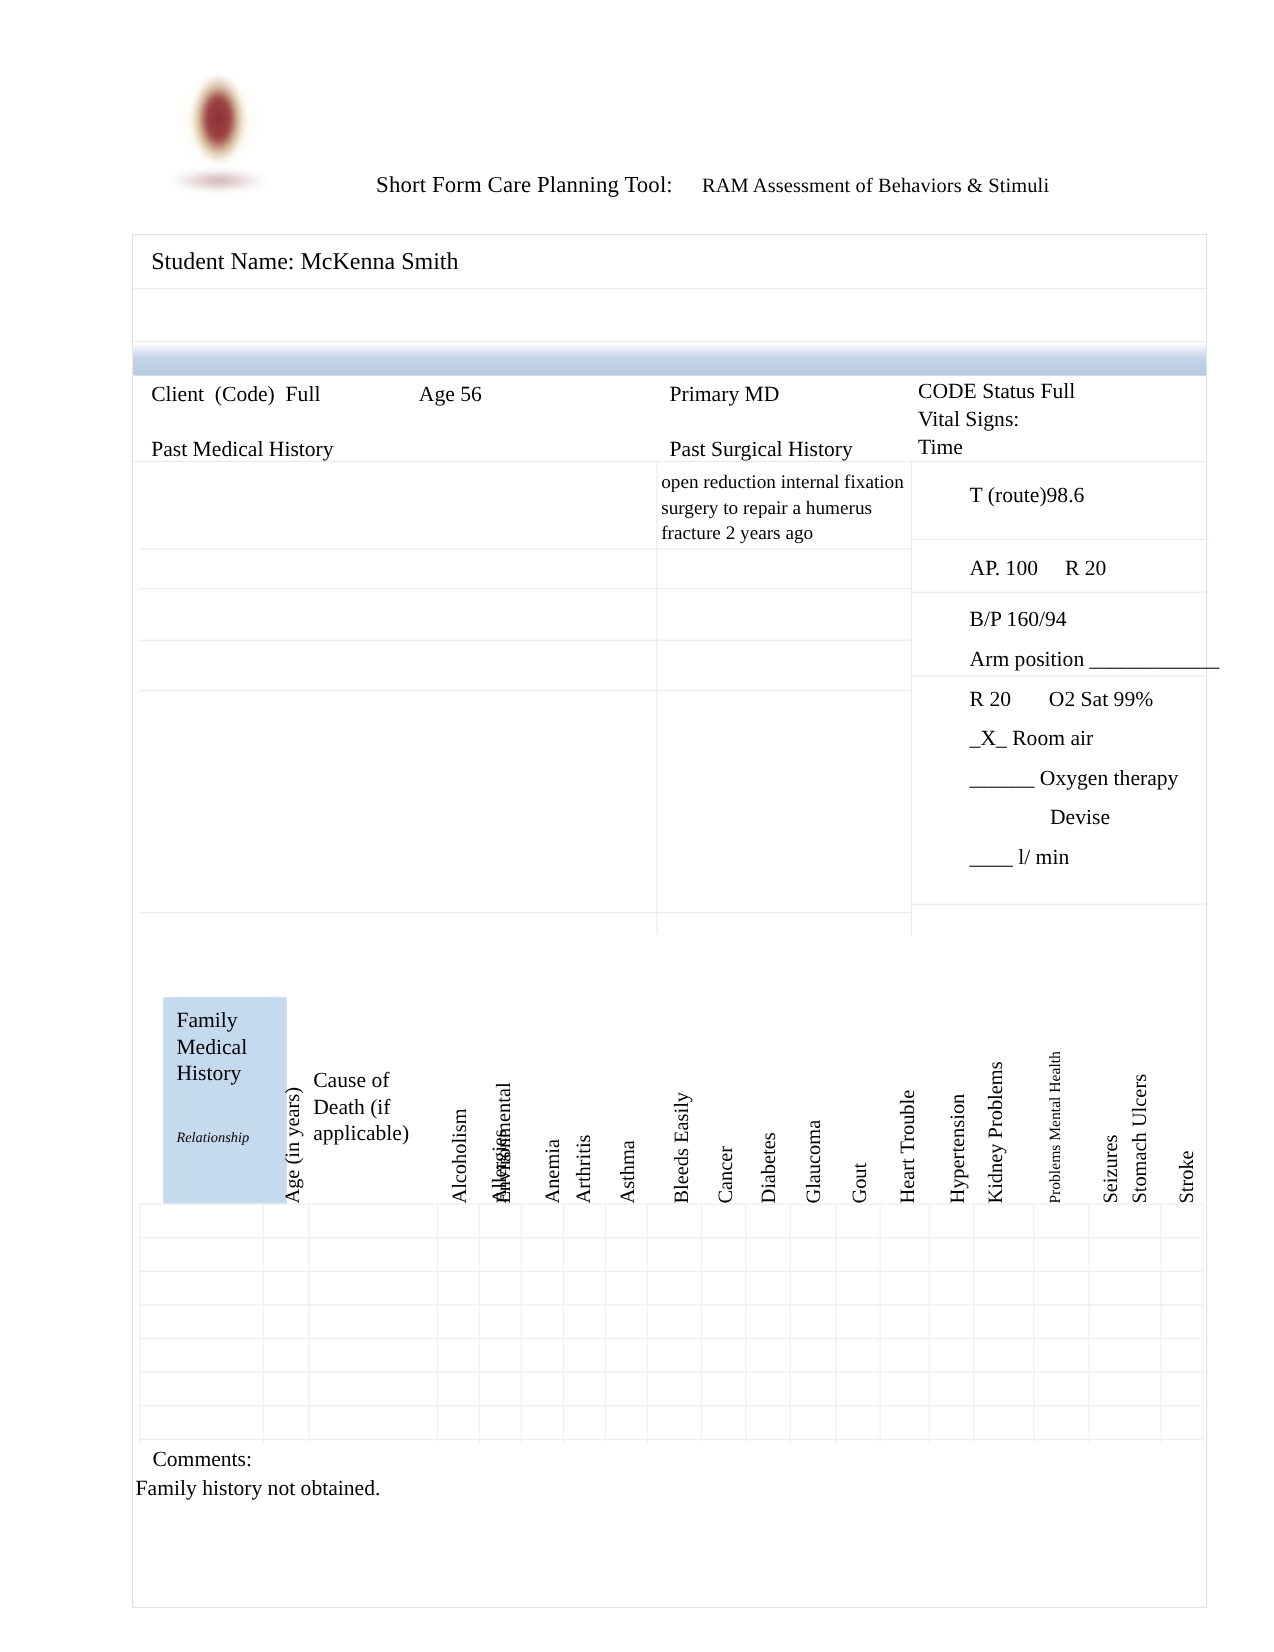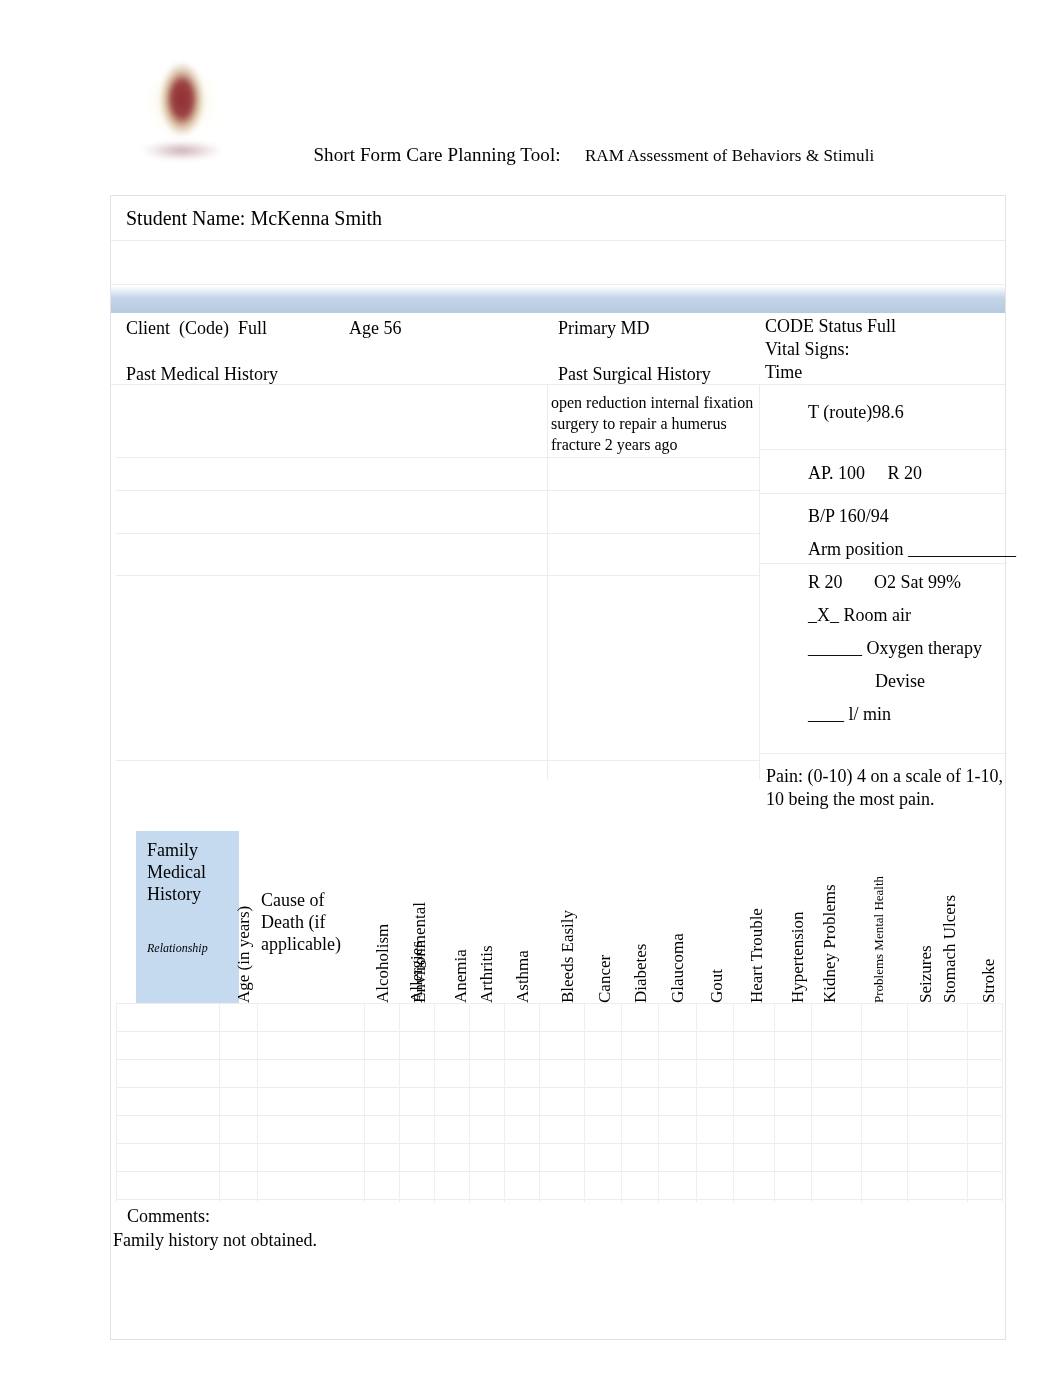--- a/index.html
+++ b/index.html
@@ -246,21 +246,20 @@
       <div class="hline" style="top:108px;"></div>
       <span class="vs" id="vs-bp">B/P 160/94</span>
       <span class="vs" id="vs-arm">Arm position ____________</span>
       <div class="hline" style="top:178px;"></div>
       <span class="vs" id="vs-r">R 20       O2 Sat 99%</span>
       <span class="vs" id="vs-room">_X_ Room air</span>
       <span class="vs" id="vs-oxy">______ Oxygen therapy</span>
       <span class="vs" id="vs-dev">Devise</span>
       <span class="vs" id="vs-lmin">____ l/ min</span>
       <div class="hline" style="top:368px;"></div>
-      <div id="vs-pain">Pain: (0-10) 4 on a scale of 1-10, 10 being the most pain.</div>
     </div>
   </div>
 
   <div id="fam-table">
     <div id="fam-head">
       <div id="fam-label-cell">
         <div id="fam-label-title">Family Medical History</div>
         <div id="fam-label-rel">Relationship</div>
       </div>
 

